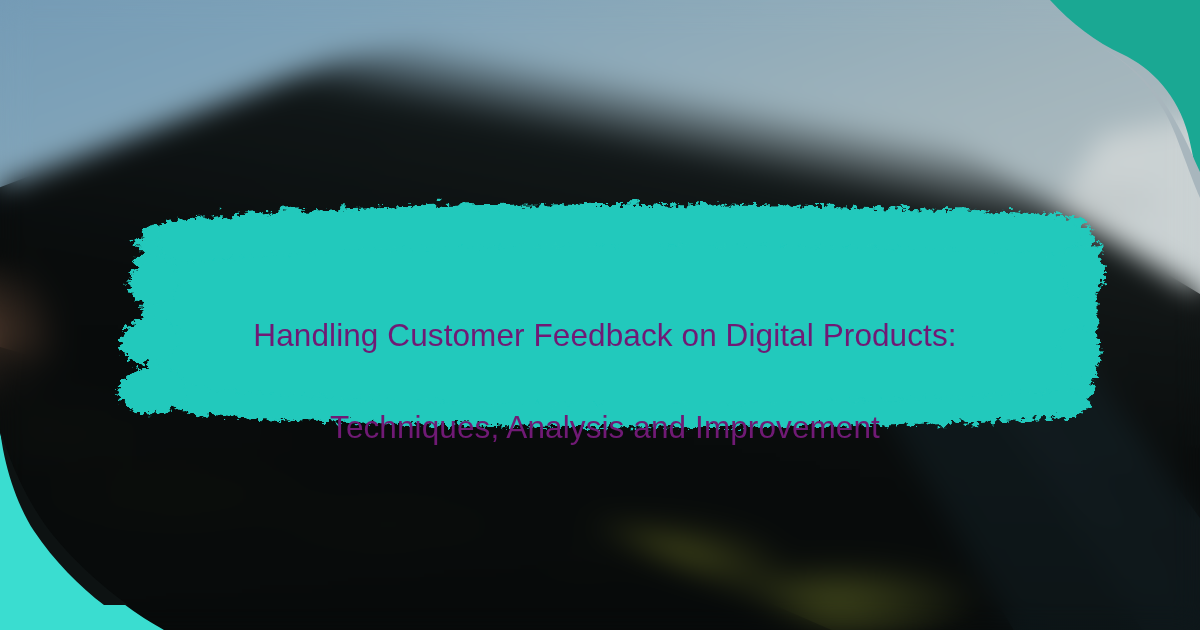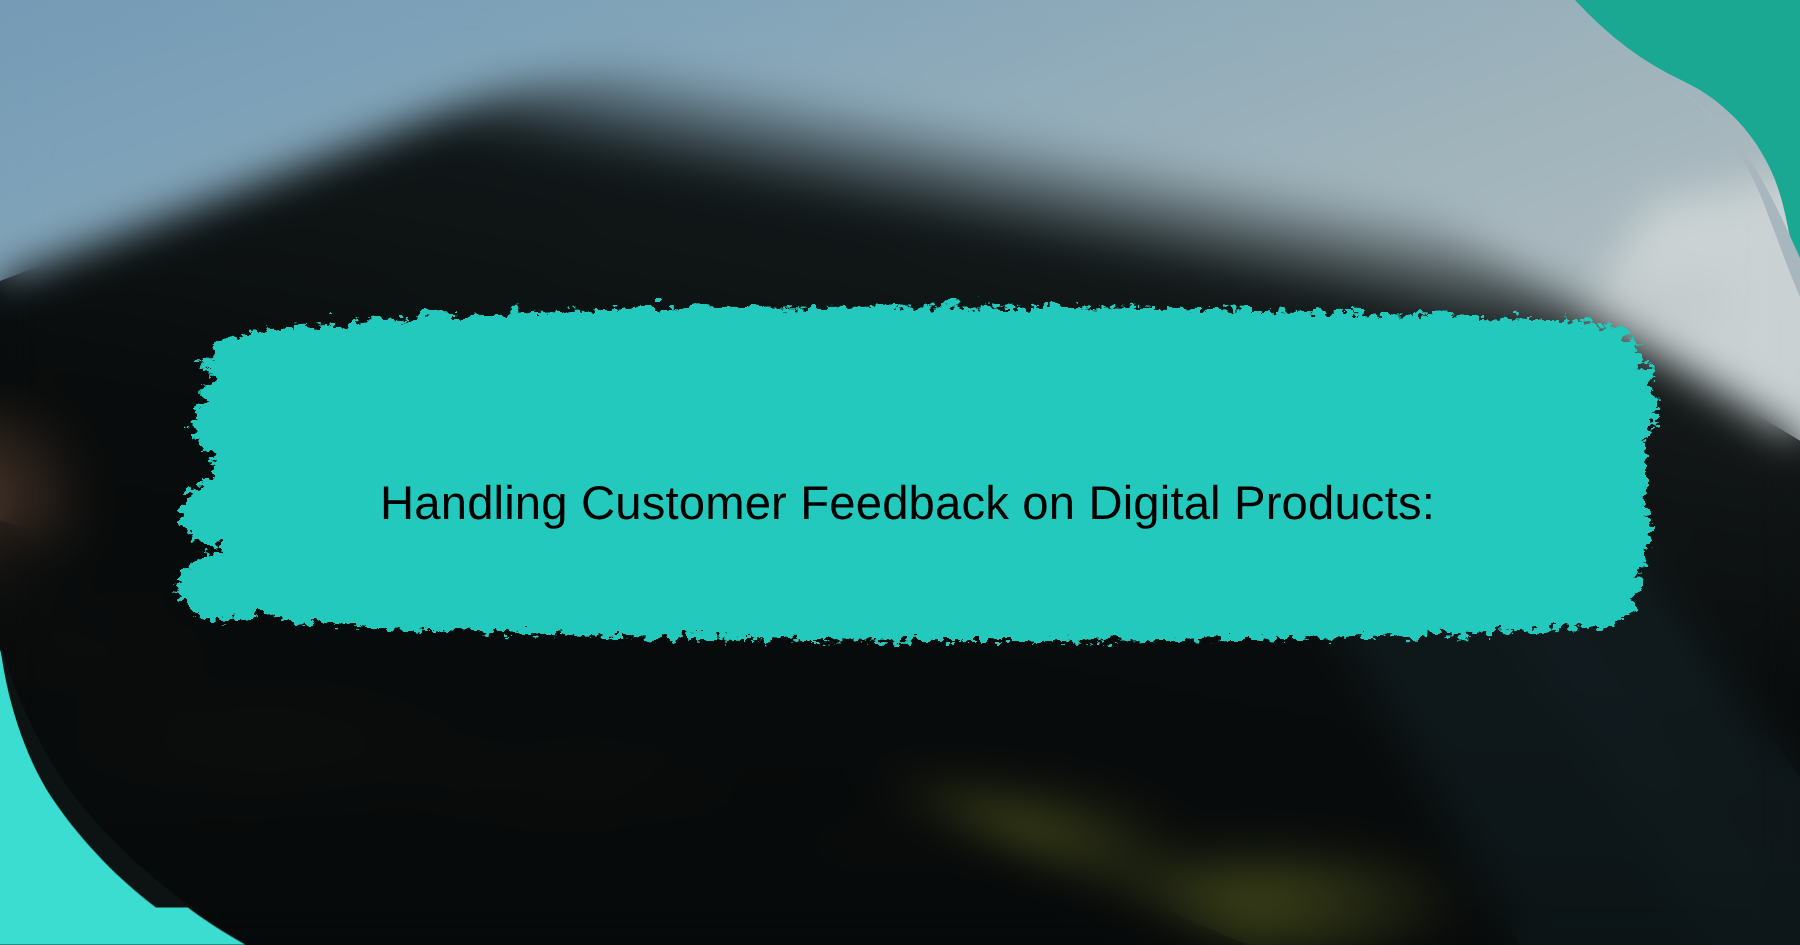--- a/index.html
+++ b/index.html
@@ -140,21 +140,21 @@
   }
   .stroke-svg { display: block; width: 100%; height: 100%; }
 
   
   .title-block {
     position: absolute;
     left: 140px;
     top: 266px;
     width: 930px;
     text-align: center;
-    color: #000000;
+    color: #701a75;
     font-size: 31.5px;
     line-height: 46px;
     font-weight: 400;
     letter-spacing: 0.1px;
     white-space: pre-line;
   }
 </style>
 </head>
 <body>
 
@@ -245,15 +245,16 @@
         <path filter="url(#raggedSpeck)" d="M 976 54 C 996 50, 1010 64, 1008 84 C 1006 102, 990 110, 976 104
                  C 964 98, 962 62, 976 54 Z"></path>
         <path filter="url(#raggedSpeck)" d="M 972 136 C 994 132, 1008 148, 1004 168 C 1000 186, 984 192, 972 184
                  C 960 176, 960 142, 972 136 Z"></path>
       </g>
     </svg>
   </div>
 
   <div class="title-block">
     <div>Handling Customer Feedback on Digital Products:</div>
+    <div>Techniques, Analysis and Improvement</div>
   </div>
 
 </div>
 
 </body></html>

